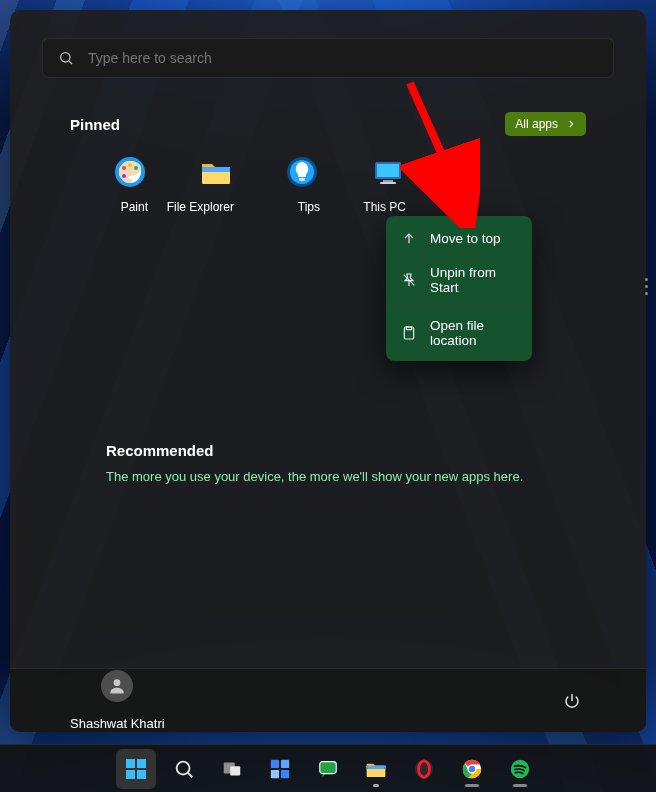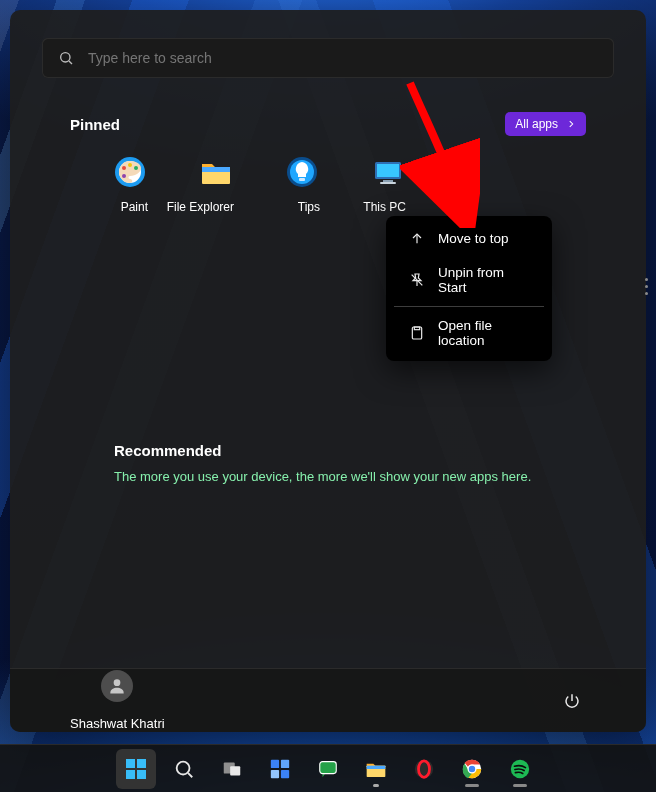--- a/index.html
+++ b/index.html
@@ -14,50 +14,50 @@
   }
   .start-menu { position:absolute; left:10px; top:10px; width:636px; height:722px;
     background:rgba(30,30,30,0.94); border-radius:10px; z-index:2; color:#fff;
     box-shadow:0 20px 60px rgba(0,0,0,0.5); }
   .search-row { padding:28px 32px 10px; }
   .search-box { background:#1a1a1a; border-radius:6px; height:40px; display:flex; align-items:center; padding:0 16px; gap:14px; box-shadow:0 0 0 1px #2b2b2b inset, 0 1px 0 #2b2b2b inset; }
   .search-box input { flex:1; background:transparent; border:none; outline:none; color:#cfcfcf; font-size:14px; }
   .section { padding:12px 60px 0; }
   .sect-head { display:flex; align-items:center; justify-content:space-between; padding:12px 0 14px; }
   .sect-title { font-size:15px; font-weight:600; color:#fff; }
-  .allapps { background:#6d28d9; color:#fff; font-size:12px; border-radius:5px; padding:5px 10px; display:flex; align-items:center; gap:8px; cursor:pointer; }
+  .allapps { background:#4d7c0f; color:#fff; font-size:12px; border-radius:5px; padding:5px 10px; display:flex; align-items:center; gap:8px; cursor:pointer; }
   .pinned-grid { display:grid; grid-template-columns:repeat(6, 1fr); column-gap:0; row-gap:18px; }
   .app { display:flex; flex-direction:column; align-items:flex-end; gap:10px; cursor:pointer; padding:4px 0; border-radius:6px; width:96px; margin-left:-18px;}
   .app .ico { width:36px; height:36px; display:flex; align-items:center; justify-content:center; }
   .app .lbl { font-size:12px; color:#fff; text-align:center; white-space:nowrap; }
   .rec-text { font-size:13px; color:#86efac; padding-top:4px; }
   .footer { position:absolute; left:0; right:0; bottom:0; height:64px; background:rgba(22,22,22,0.9); border-top:1px solid #2b2b2b; border-radius:0 0 10px 10px; display:flex; align-items:center; justify-content:space-between; padding:0 60px; }
   .user { display:flex; align-items:center; gap:14px; cursor:pointer;flex-direction:column; }
   .avatar { width:32px; height:32px; border-radius:50%; background:#4d4d4d; display:flex; align-items:center; justify-content:center; }
   .user span.name { font-size:13px; color:#fff; }
   .power { width:28px; height:28px; display:flex; align-items:center; justify-content:center; cursor:pointer; }
   
-  .ctx { position:absolute; left:376px; top:206px; width:166px; background:#000000; border-radius:8px; box-shadow:0 10px 30px rgba(0,0,0,0.6); padding:4px 8px; z-index:5; }
+  .ctx { position:absolute; left:376px; top:206px; width:146px; background:#14532d; border-radius:8px; box-shadow:0 10px 30px rgba(0,0,0,0.6); padding:4px 0; z-index:5; }
   .ctx-item { display:flex; align-items:center; gap:12px; padding:9px 14px; font-size:13.5px; color:#fff; cursor:pointer; }
   .ctx-sep { height:1px; background:#3d3d3d; margin:2px 0; }
   .ctx .ci { width:18px; height:18px; display:flex; align-items:center; justify-content:center; flex:0 0 18px;}
   
   .drag-dots { position:absolute; right:-10px; top:260px; width:20px; height:32px; display:flex; flex-direction:column; align-items:center; justify-content:center; gap:4px; }
   .drag-dots span { width:3px; height:3px; background:#8a8a8a; border-radius:50%; }
   
   .arrow { position:absolute; left:400px; top:78px; z-index:6; pointer-events:none; }
   
   .taskbar { position:absolute; left:0; right:0; bottom:0; height:48px; background:rgba(18,18,18,0.92); z-index:3; display:flex; align-items:center; justify-content:center; gap:8px; border-top:1px solid #2a2a2a;}
   .tbtn { width:40px; height:40px; border-radius:6px; display:flex; align-items:center; justify-content:center; cursor:pointer; position:relative;}
   .tbtn.active::after { content:""; position:absolute; bottom:2px; width:6px; height:3px; background:#aaa; border-radius:2px;}
   .tbtn.open::after  { content:""; position:absolute; bottom:2px; width:14px; height:3px; background:#888; border-radius:2px;}
   .tbtn.sel { background:#333; }
   
   svg { display:block; }
-  .recommended-section { position:absolute; left:16px; right:0; top:420px; padding:0 88px; }
+  .recommended-section { position:absolute; left:8px; right:0; top:420px; padding:0 88px; }
 </style>
 </head>
 <body>
 
 <div class="wallpaper"></div>
 
 <div class="start-menu">
 
   <div class="search-row">
     <div class="search-box">

